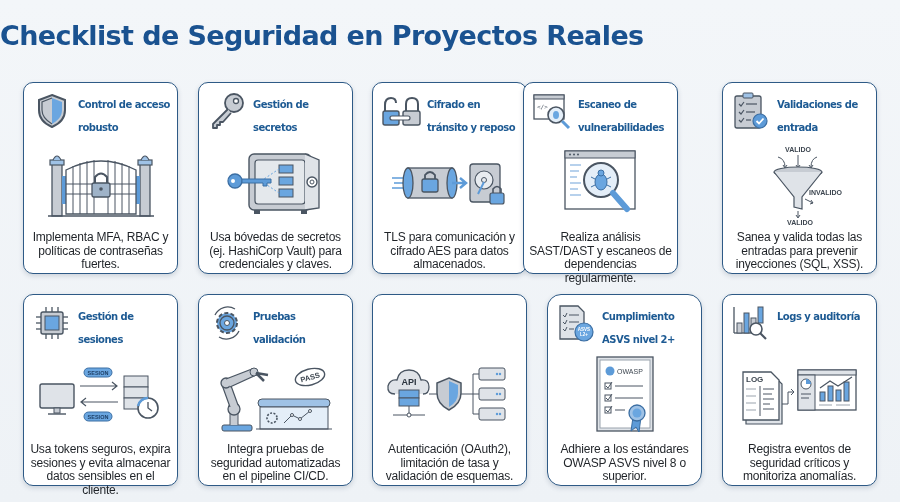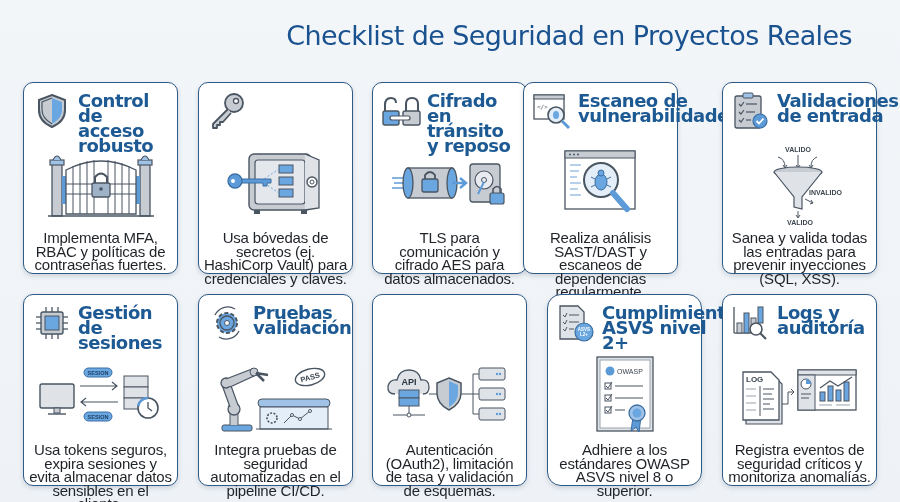--- a/index.html
+++ b/index.html
@@ -3,40 +3,40 @@
 <meta charset="utf-8">
 <style>
   * { box-sizing: border-box; margin: 0; padding: 0; }
   html, body { width: 900px; height: 502px; overflow: hidden; }
   body {
     background: linear-gradient(180deg, #f3f6f9 0%, #eef2f6 100%);
     font-family: "Liberation Sans", sans-serif;
     position: relative;
   }
   .title {
-    position: absolute; left: 0; top: 20px; width: 852px; text-align: right;
-    font-family: "DejaVu Sans", sans-serif; font-weight: normal;
+    position: absolute; left: 0; top: 20px; width: 852px; text-align: left;
+    font-family: "DejaVu Sans", sans-serif; font-weight: bold;
     font-size: 27px; color: #1a5290; letter-spacing: -0.6px;
   }
   .card {
     position: absolute; width: 155px; height: 192px;
     background: #ffffff; border: 1.6px solid #2e5a86; border-radius: 10px;
     box-shadow: 0 2px 5px rgba(40,60,90,0.18);
   }
   .card-head { position: absolute; left: 8px; top: 8px; right: 6px; height: 48px; display: flex; align-items: flex-start; }
   .head-icon { width: 40px; height: 40px; flex: 0 0 40px; }
   .head-title {
     margin-left: 6px; margin-top: 2px;
     font-family: "DejaVu Sans", sans-serif; font-weight: bold;
-    font-size: 18px; line-height: 15px; color: #1d5a93; letter-spacing: -0.5px;
+    font-size: 10px; line-height: 23px; color: #1d5a93; letter-spacing: -0.5px;
   }
   .card-illus { position: absolute; left: 0; right: 0; top: 58px; height: 88px; display: flex; align-items: center; justify-content: center; }
   .card-desc {
     position: absolute; left: 4px; right: 4px; top: 148px;
-    text-align: center; font-size: 15px; line-height: 13.5px; color: #1f2328;
+    text-align: center; font-size: 12px; line-height: 13.5px; color: #1f2328;
     letter-spacing: -0.2px;
   }
   svg { display: block; }
 </style>
 </head>
 <body>
 
 <div class="title">Checklist de Seguridad en Proyectos Reales</div>
 
 <div class="card" style="left:23px; top:82px;">
@@ -84,20 +84,21 @@
 
 <div class="card" style="left:198px; top:82px;">
   <div class="card-head">
     <span class="head-icon">
       <svg width="40" height="40" viewBox="0 0 40 40">
         <circle cx="27" cy="12" r="9" fill="#c7ccd3" stroke="#4a5562" stroke-width="1.8"></circle>
         <circle cx="29" cy="10" r="2.5" fill="#fff" stroke="#4a5562" stroke-width="1.3"></circle>
         <path d="M21 18 L6 33 L6 37 L10 37 L10 34 L13 34 L13 31 L16 31 L24 22" fill="#c7ccd3" stroke="#4a5562" stroke-width="1.8" stroke-linejoin="round"></path>
       </svg>
     </span>
+    <div class="head-title">Gestión de secretos</div>
   </div>
   <div class="card-illus">
     <svg width="110" height="70" viewBox="0 0 110 70">
       <rect x="28" y="4" width="62" height="56" rx="5" fill="#c7ccd3" stroke="#4a5562" stroke-width="1.4"></rect>
       <rect x="34" y="10" width="50" height="44" rx="3" fill="#e4e8ec" stroke="#4a5562" stroke-width="1.2"></rect>
       <path d="M84 4 L98 10 L98 58 L84 60" fill="#dfe3e8" stroke="#4a5562" stroke-width="1.3"></path>
       <circle cx="91" cy="32" r="5" fill="#fff" stroke="#4a5562" stroke-width="1.4"></circle>
       <circle cx="91" cy="32" r="2" fill="none" stroke="#4a5562"></circle>
       <rect x="58" y="15" width="14" height="8" fill="#6aa6e0" stroke="#4a5562"></rect>
       <rect x="58" y="27" width="14" height="8" fill="#6aa6e0" stroke="#4a5562"></rect>

